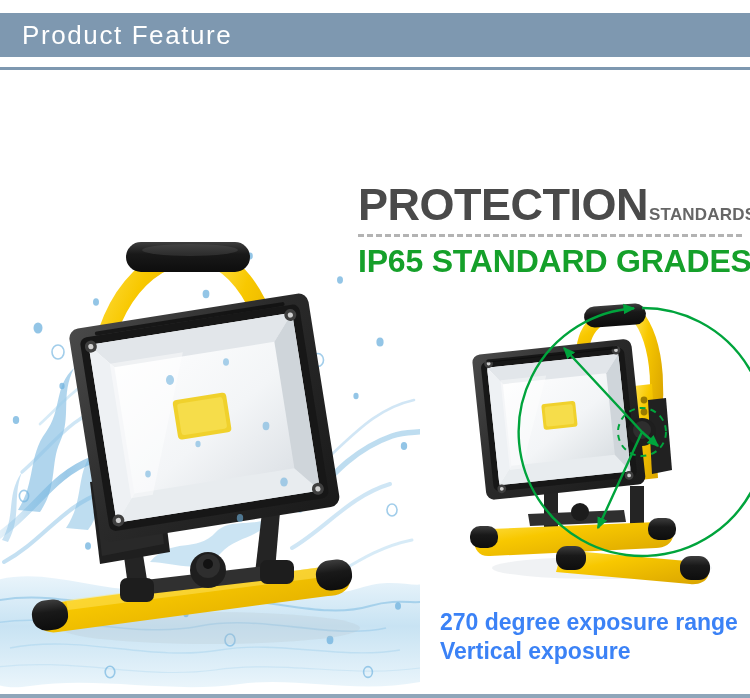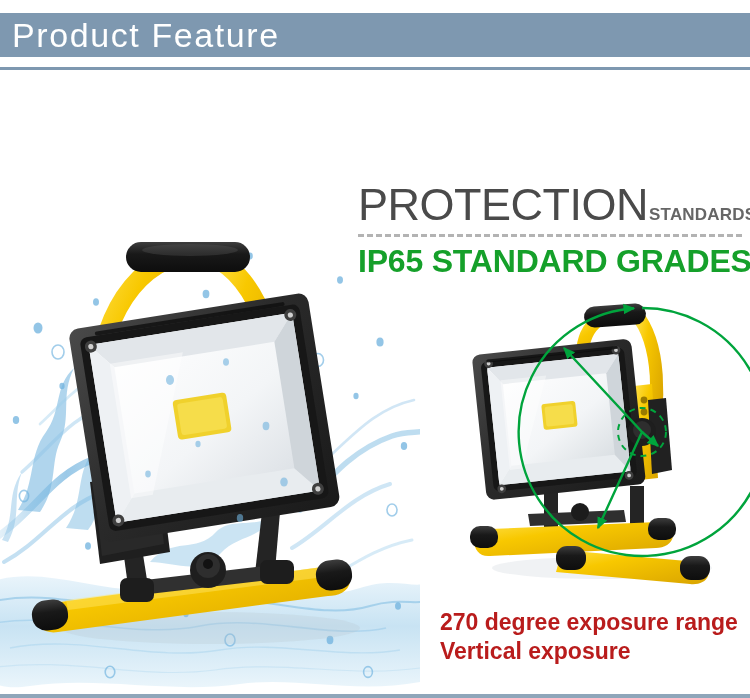--- a/index.html
+++ b/index.html
@@ -19,24 +19,24 @@
   
   .header-bar{
     position:absolute;
     left:0; top:13px;
     width:750px; height:44px;
     background:#7e98b0;
     display:flex; align-items:center;
   }
   .header-title{
     color:#ffffff;
-    font-size:34px;
+    font-size:26px;
     font-weight:400;
     letter-spacing:1.6px;
-    padding-left:12px;
+    padding-left:22px;
     white-space:nowrap;
   }
   .header-rule{
     position:absolute;
     left:0; top:67px;
     width:750px; height:3px;
     background:#7e98b0;
   }
   .footer-rule{
     position:absolute;
@@ -51,21 +51,21 @@
     left:358px; top:182px;
     width:392px;
   }
   .headline-row{
     display:flex;
     align-items:baseline;
     white-space:nowrap;
   }
   .headline-main{
     font-size:45px;
-    font-weight:normal;
+    font-weight:bold;
     color:#4a4a4a;
     letter-spacing:-0.5px;
     line-height:1;
   }
   .headline-sub{
     font-size:17px;
     font-weight:bold;
     color:#666666;
     letter-spacing:0.2px;
     line-height:1;
@@ -86,21 +86,21 @@
     line-height:1.05;
     white-space:nowrap;
   }
 
   
   .caption-green{
     position:absolute;
     left:440px; top:608px;
     font-size:23px;
     font-weight:bold;
-    color:#b91c1c;
+    color:#3b82f6;
     line-height:1.27;
     white-space:nowrap;
   }
 
   
   .lamp{position:absolute;}
   .lamp svg{display:block;overflow:visible;}
 
   
   .splash{

